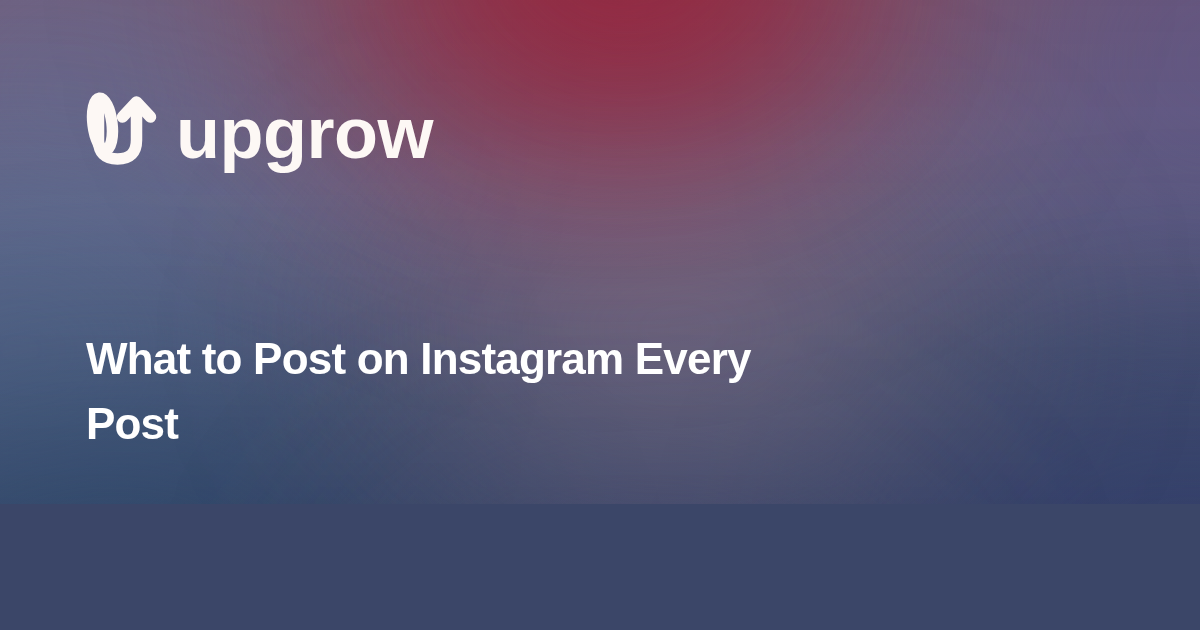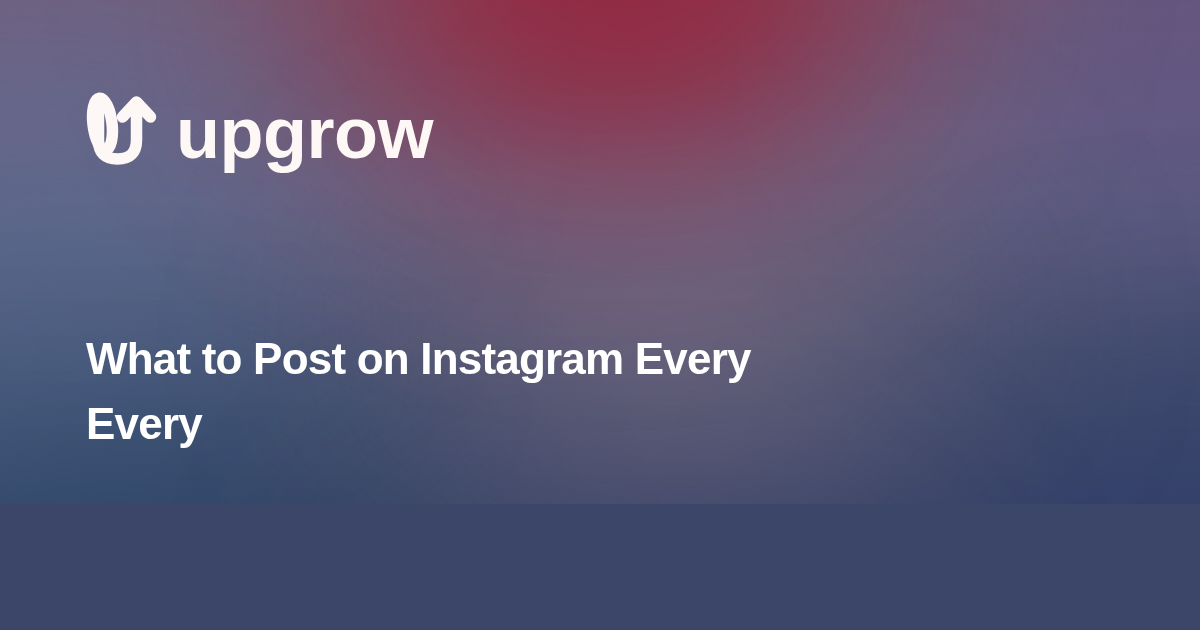--- a/index.html
+++ b/index.html
@@ -179,17 +179,17 @@
 
         <path d="M36.5 29 L50.5 14 L64.5 29" stroke="#FDF8F5" stroke-width="11.5" stroke-linecap="round" stroke-linejoin="round"></path>
 
         <ellipse cx="16.5" cy="36" rx="9.5" ry="26" transform="rotate(-7 16.5 36)" fill="none" stroke="#FDF8F5" stroke-width="11.5"></ellipse>
       </svg>
       <span class="logo-word">upgrow</span>
     </div>
 
     <h1 class="headline">
       <span class="hl-line">What to Post on Instagram Every</span>
-      <span class="hl-line">Every</span>
+      <span class="hl-line">Post</span>
     </h1>
 
   </div>
 </div>
 
 </body></html>

